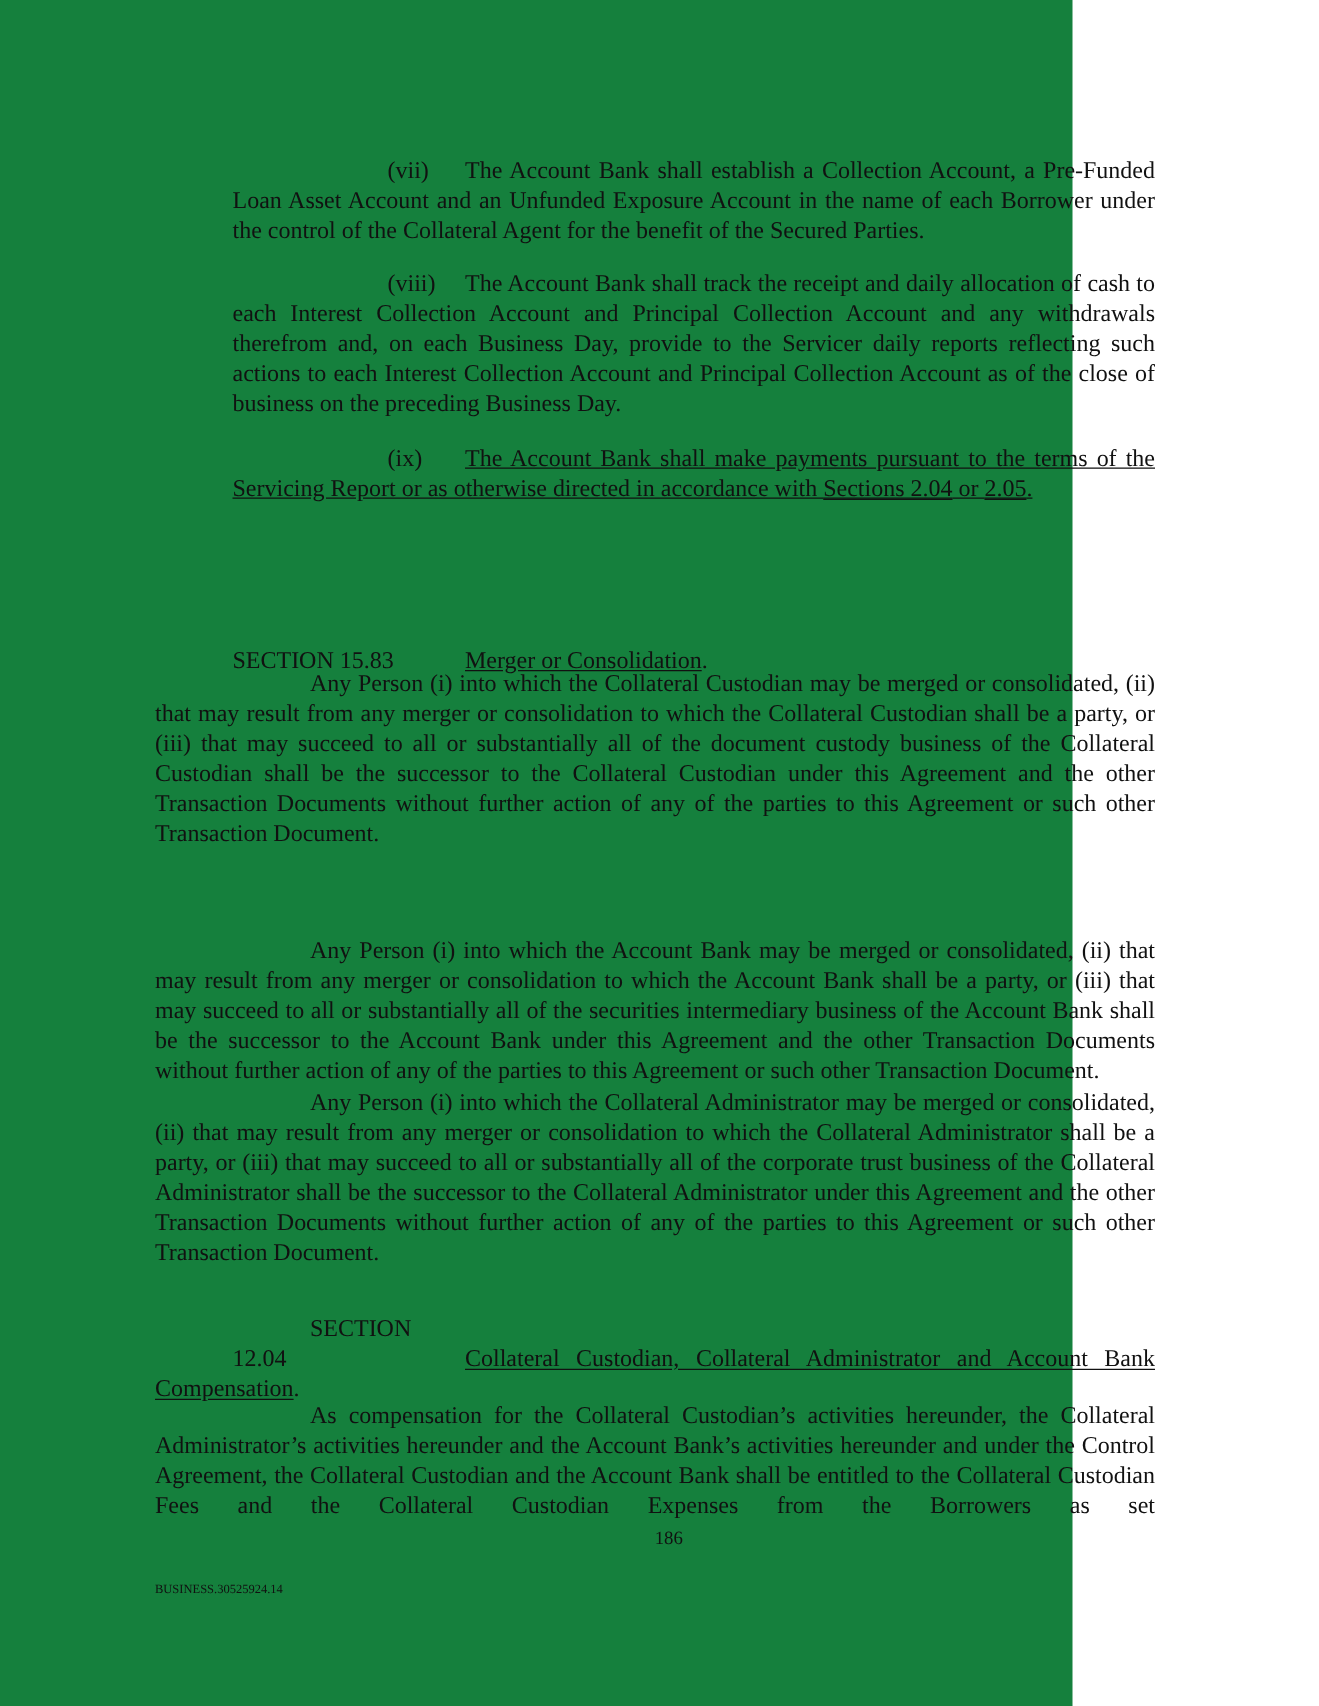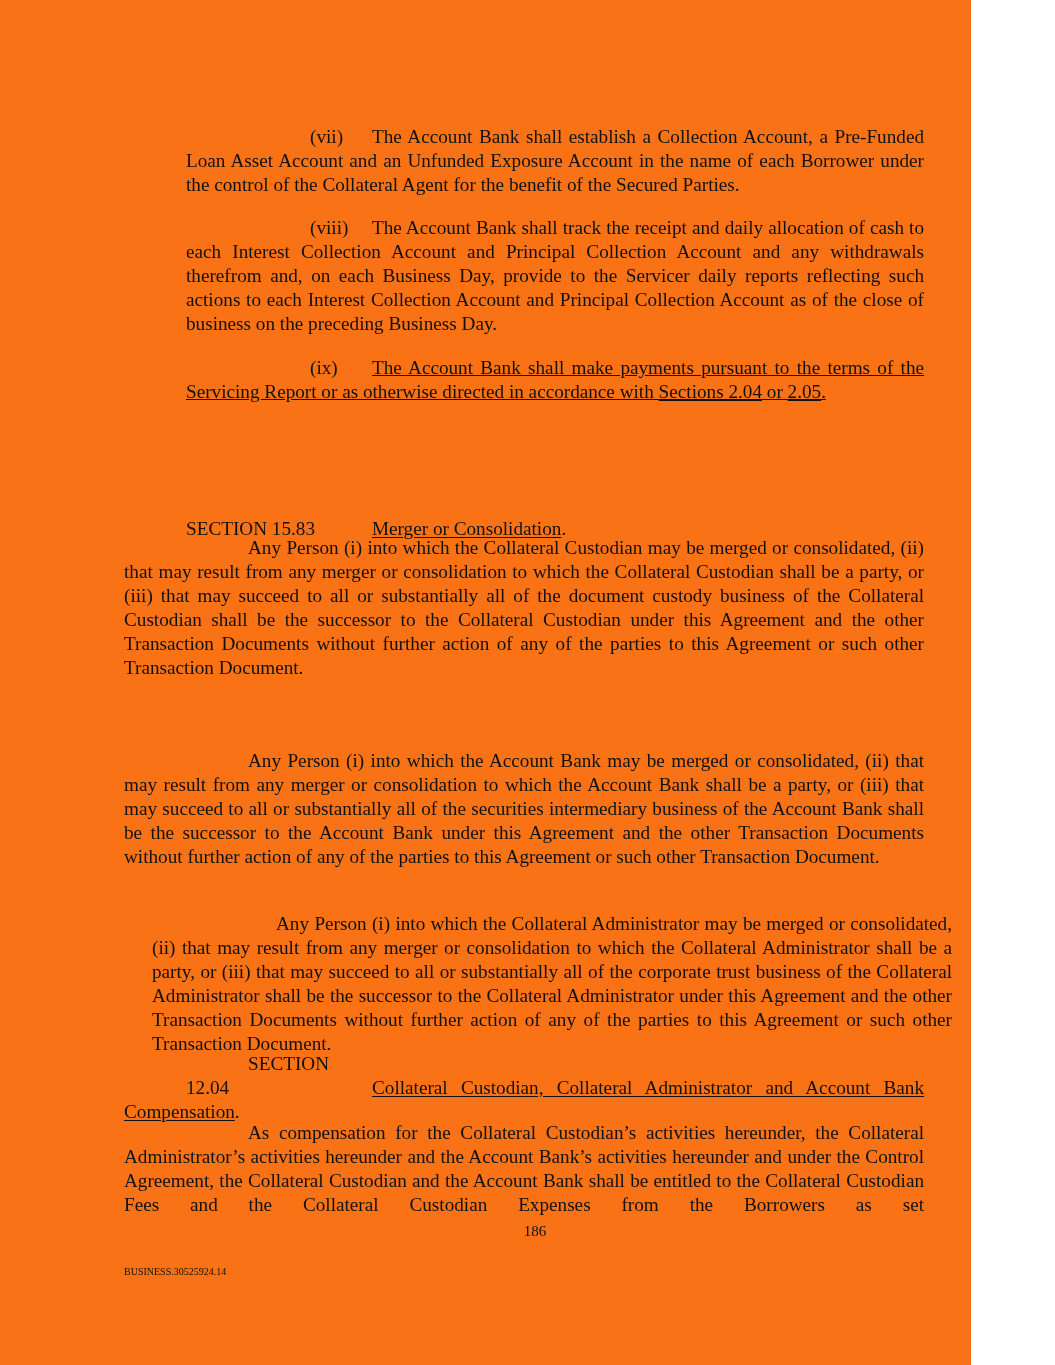--- a/index.html
+++ b/index.html
@@ -1,19 +1,19 @@
 <!DOCTYPE html>
 <html><head>
 <meta charset="utf-8">
 <style>
   html, body { margin: 0; padding: 0; background: #ffffff; }
   body { width: 1055px; height: 1365px; position: relative; overflow: hidden; }
   .page {
-    position: absolute; left: 0; top: 0; width: 971px; height: 1365px;
-    background: #f97316; color: #111111;
+    position: absolute; left: 0; top: 0; width: 858px; height: 1365px;
+    background: #15803d; color: #111111;
     font-family: "Liberation Serif", "DejaVu Serif", serif;
     font-size: 19.2px; line-height: 24px;
   }
   .block { position: absolute; text-align: justify; }
   .block p { margin: 0; }
   .sub { left: 186px; width: 738px; }
   .full { left: 124px; width: 800px; }
   .just-last { text-align-last: justify; }
   .ind-sub { text-indent: 124px; }
   .ind-full { text-indent: 124px; }
@@ -47,21 +47,21 @@
   </div>
 
   <div class="block full ind-full" style="top:536px;">
     <p>Any Person (i) into which the Collateral Custodian may be merged or consolidated, (ii) that may result from any merger or consolidation to which the Collateral Custodian shall be a party, or (iii) that may succeed to all or substantially all of the document custody business of the Collateral Custodian shall be the successor to the Collateral Custodian under this Agreement and the other Transaction Documents without further action of any of the parties to this Agreement or such other Transaction Document.</p>
   </div>
 
   <div class="block full ind-full" style="top:716px;margin-top:33px;">
     <p>Any Person (i) into which the Account Bank may be merged or consolidated, (ii) that may result from any merger or consolidation to which the Account Bank shall be a party, or (iii) that may succeed to all or substantially all of the securities intermediary business of the Account Bank shall be the successor to the Account Bank under this Agreement and the other Transaction Documents without further action of any of the parties to this Agreement or such other Transaction Document.</p>
   </div>
 
-  <div class="block full ind-full" style="top:912px;margin-left:28px;">
+  <div class="block full ind-full" style="top:871px;">
     <p>Any Person (i) into which the Collateral Administrator may be merged or consolidated, (ii) that may result from any merger or consolidation to which the Collateral Administrator shall be a party, or (iii) that may succeed to all or substantially all of the corporate trust business of the Collateral Administrator shall be the successor to the Collateral Administrator under this Agreement and the other Transaction Documents without further action of any of the parties to this Agreement or such other Transaction Document.</p>
   </div>
 
   <div class="block full ind-sec" style="top:1052px;">
     <p><span class="sec-num">SECTION 12.04</span><u>Collateral Custodian, Collateral Administrator and Account Bank Compensation</u><span>.</span></p>
   </div>
 
   <div class="block full ind-full just-last" style="top:1121px;">
     <p>As compensation for the Collateral Custodian’s activities hereunder, the Collateral Administrator’s activities hereunder and the Account Bank’s activities hereunder and under the Control Agreement, the Collateral Custodian and the Account Bank shall be entitled to the Collateral Custodian Fees and the Collateral Custodian Expenses from the Borrowers as set</p>
   </div>

